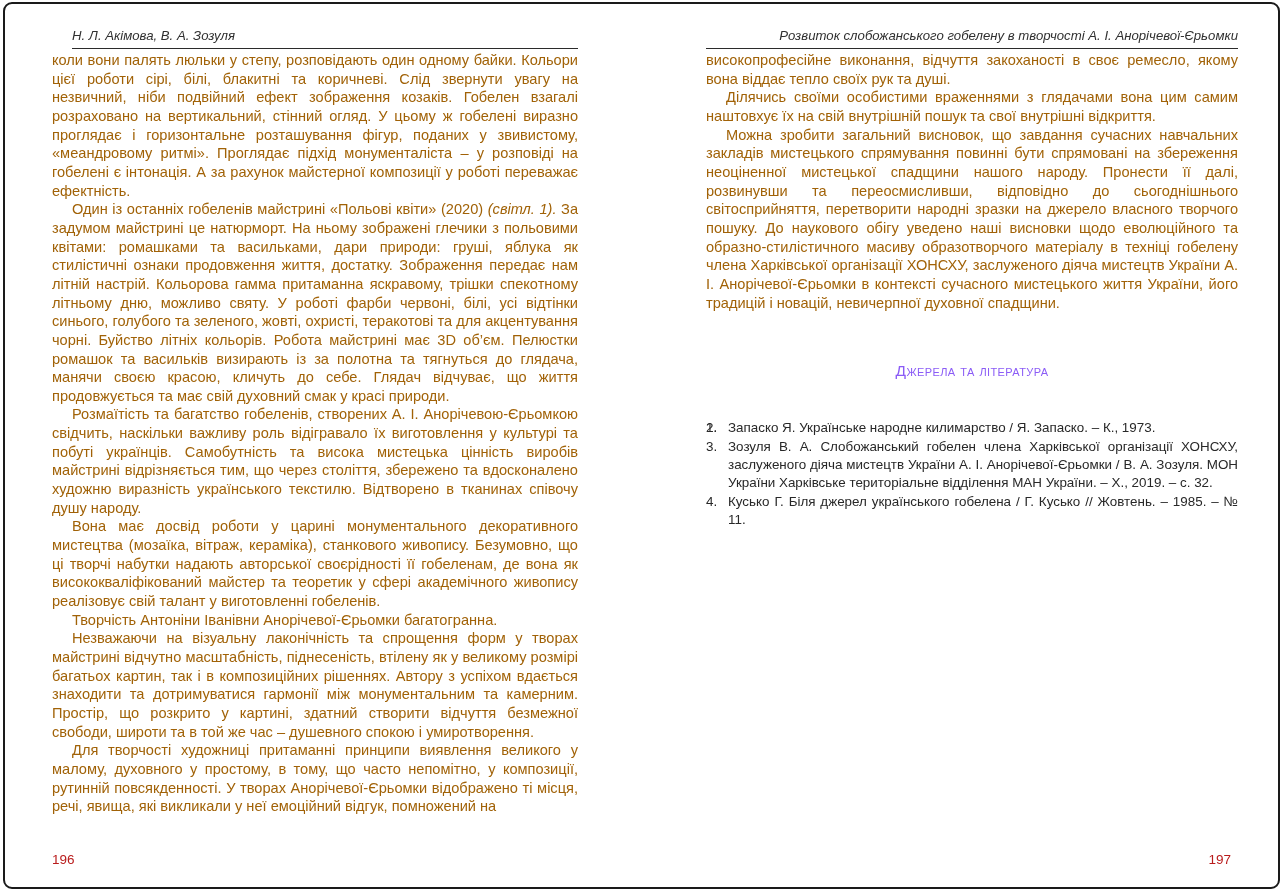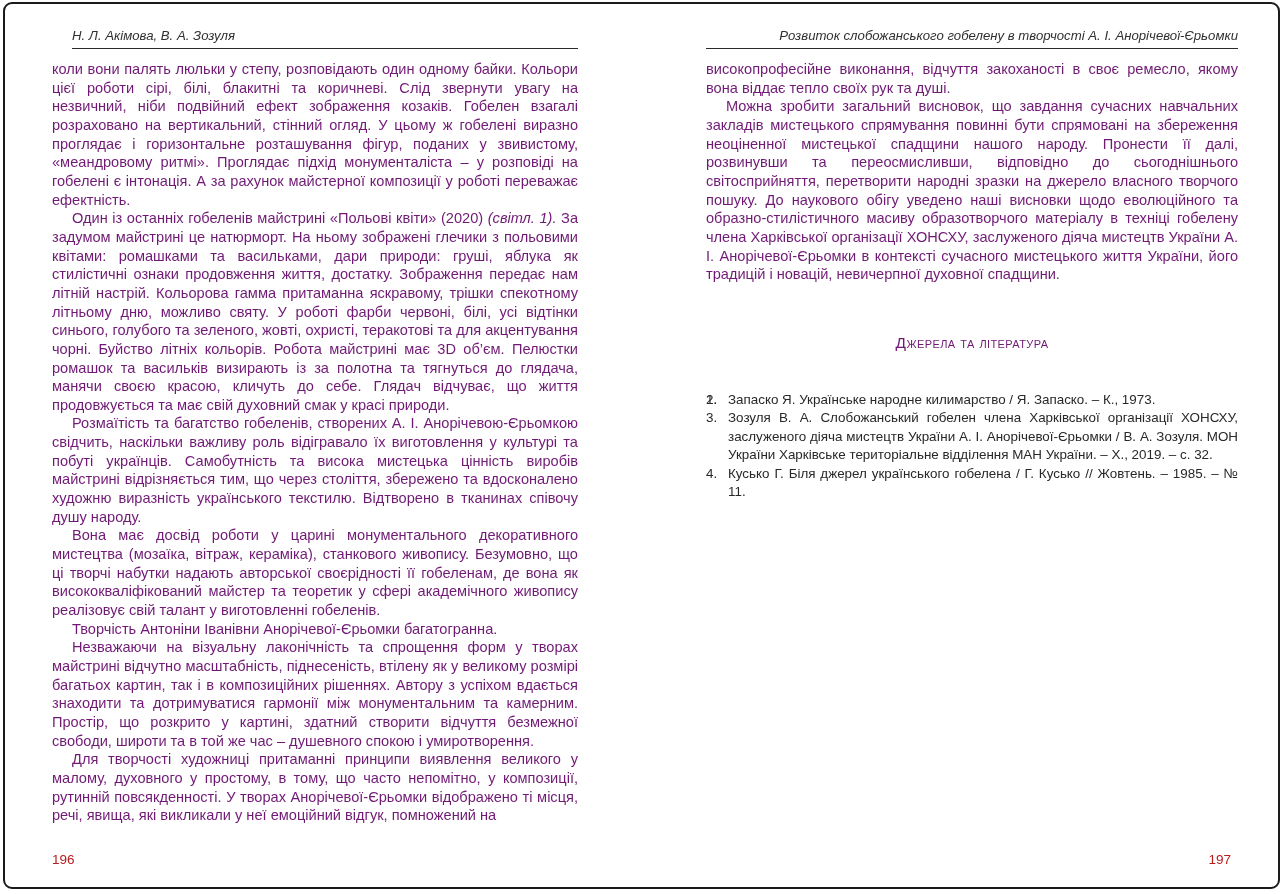--- a/index.html
+++ b/index.html
@@ -40,37 +40,37 @@
     line-height: 15px;
     color: #303030;
     padding-bottom: 5px;
     border-bottom: 1.6px solid #2b2b2b;
     white-space: nowrap;
   }
   .page.left  .running-header { text-align: left; margin-left: 20px; }
   .page.right .running-header { text-align: right; }
 
   .body-text {
-    margin-top: 11px;
+    margin-top: 2px;
     font-size: 14.6px;
     line-height: 18.65px;
     text-align: justify;
-    color: #701a75;
+    color: #a16207;
   }
   .body-text p { margin: 0; }
   .body-text p.indent { text-indent: 20px; }
   .body-text i { font-style: italic; }
 
   .section-heading {
     margin-top: 50px;
     text-align: center;
     font-variant: small-caps;
     font-size: 15.5px;
     letter-spacing: 0.4px;
-    color: #701a75;
+    color: #8b5cf6;
   }
 
   .references {
     margin-top: 39px;
     font-size: 13.4px;
     line-height: 18.4px;
     color: #282828;
   }
   .ref {
     position: relative;
@@ -109,20 +109,21 @@
       <p class="indent"><span>Незважаючи на візуальну лаконічність та спрощення форм у творах майстрині відчутно масштабність, піднесеність, втілену як у великому розмірі багатьох картин, так і в композиційних рішеннях. Автору з успіхом вдається знаходити та дотримуватися гармонії між монументальним та камерним. Простір, що розкрито у картині, здатний створити відчуття безмежної свободи, широти та в той же час – душевного спокою і умиротворення.</span></p>
       <p class="indent"><span>Для творчості художниці притаманні принципи виявлення великого у малому, духовного у простому, в тому, що часто непомітно, у композиції, рутинній повсякденності. У творах Анорічевої-Єрьомки відображено ті місця, речі, явища, які викликали у неї емоційний відгук, помножений на</span></p>
     </div>
   <div class="page-num">196</div>
 </div>
 
 <div class="page right">
   <div class="running-header">Розвиток слобожанського гобелену в творчості А. І. Анорічевої-Єрьомки</div>
   <div class="body-text">
       <p><span>високопрофесійне виконання, відчуття закоханості в своє ремесло, якому вона віддає тепло своїх рук та душі.</span></p>
+      <p class="indent"><span>Ділячись своїми особистими враженнями з глядачами вона цим самим наштовхує їх на свій внутрішній пошук та свої внутрішні відкриття.</span></p>
       <p class="indent"><span>Можна зробити загальний висновок, що завдання сучасних навчальних закладів мистецького спрямування повинні бути спрямовані на збереження неоціненної мистецької спадщини нашого народу. Пронести її далі, розвинувши та переосмисливши, відповідно до сьогоднішнього світосприйняття, перетворити народні зразки на джерело власного творчого пошуку. До наукового обігу уведено наші висновки щодо еволюційного та образно-стилістичного масиву образотворчого матеріалу в техніці гобелену члена Харківської організації ХОНСХУ, заслуженого діяча мистецтв України А. І. Анорічевої-Єрьомки в контексті сучасного мистецького життя України, його традицій і новацій, невичерпної духовної спадщини.</span></p>
     </div>
   <div class="section-heading">Джерела та література</div>
   <div class="references">
       <div class="ref"><span class="ref-num">1.</span></div>
       <div class="ref"><span class="ref-num">2.</span><span>Запаско Я. Українське народне килимарство / Я. Запаско. – К., 1973.</span></div>
       <div class="ref"><span class="ref-num">3.</span><span>Зозуля В. А. Слобожанський гобелен члена Харківської організації ХОНСХУ, заслуженого діяча мистецтв України А. І. Анорічевої-Єрьомки / В. А. Зозуля. МОН України Харківське територіальне відділення МАН України. – Х., 2019. – с. 32.</span></div>
       <div class="ref"><span class="ref-num">4.</span><span>Кусько Г. Біля джерел українського гобелена / Г. Кусько // Жовтень. – 1985. – № 11.</span></div>
     </div>
   <div class="page-num">197</div>

